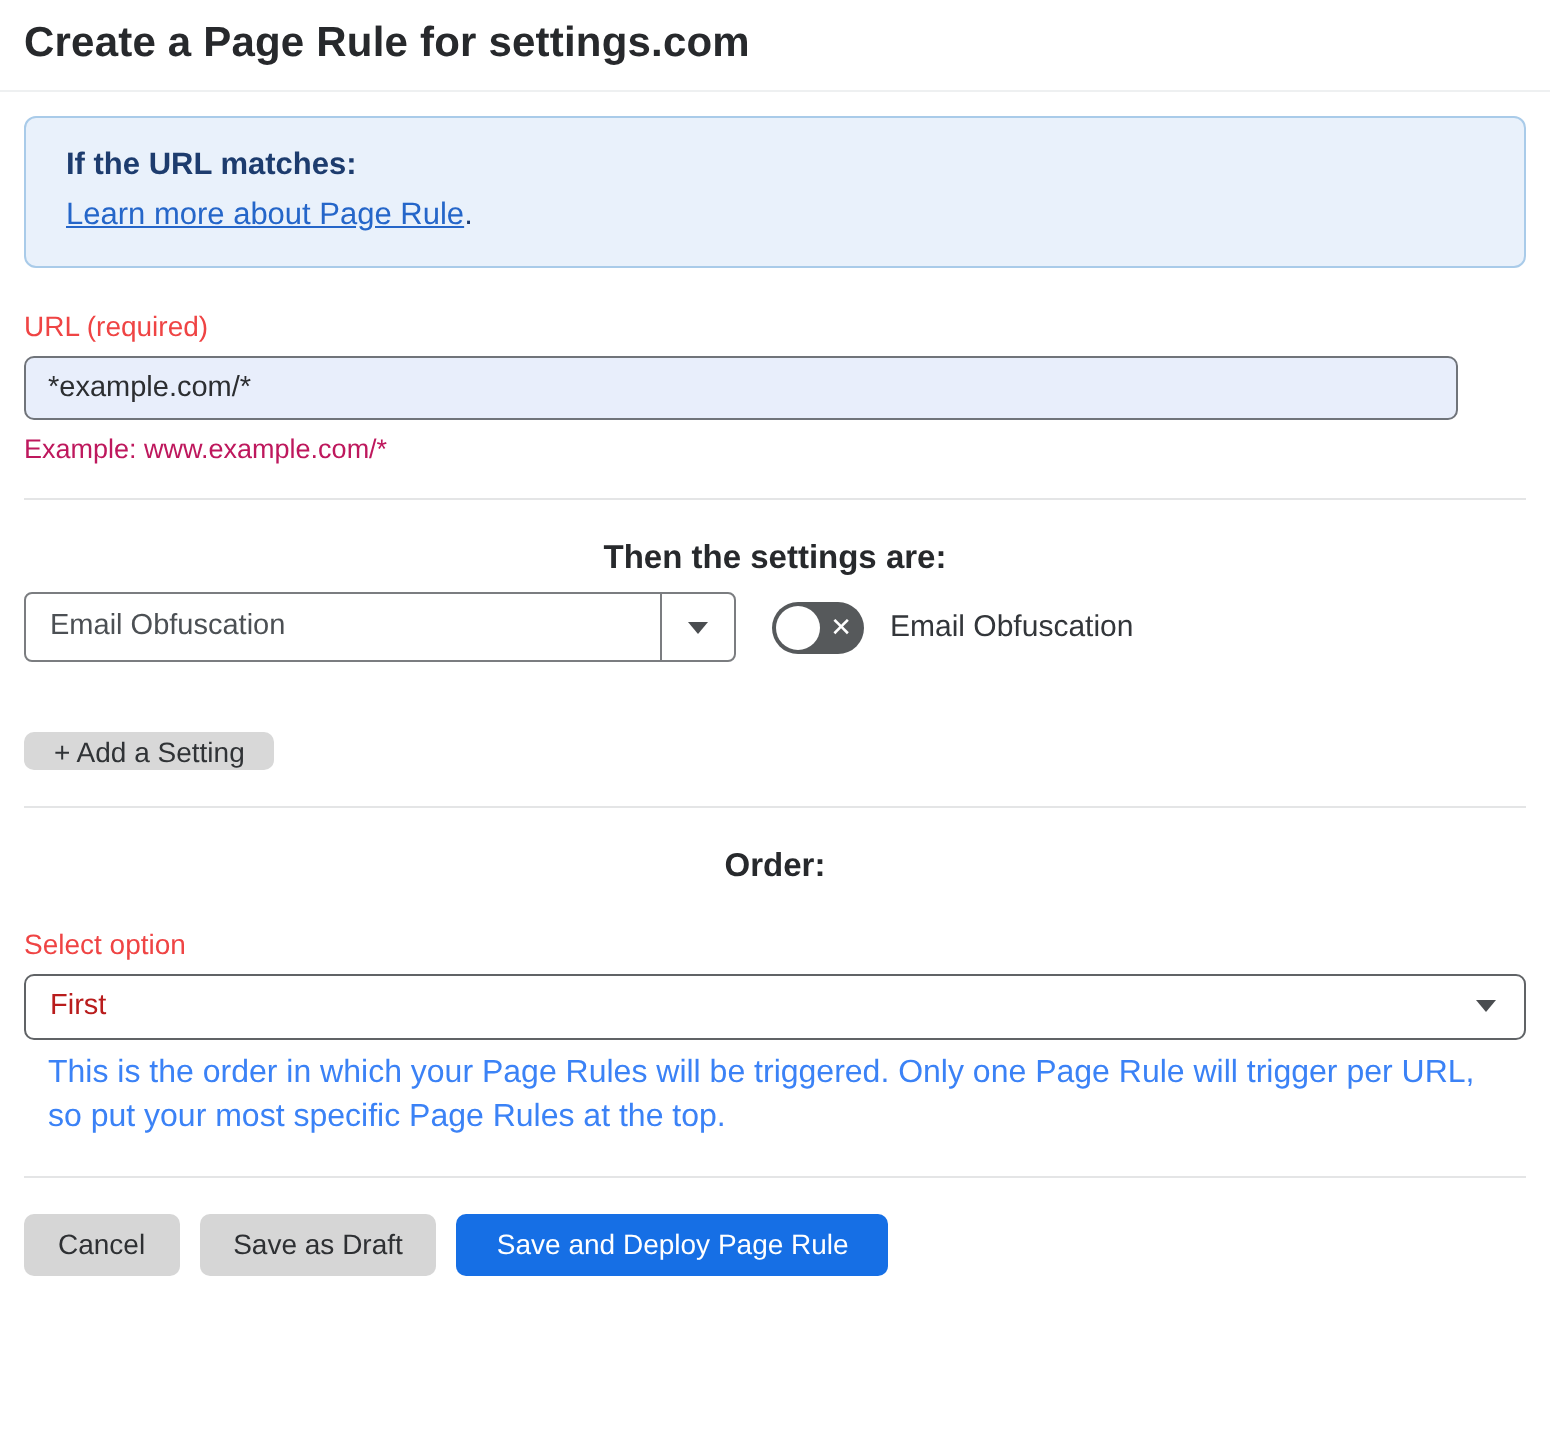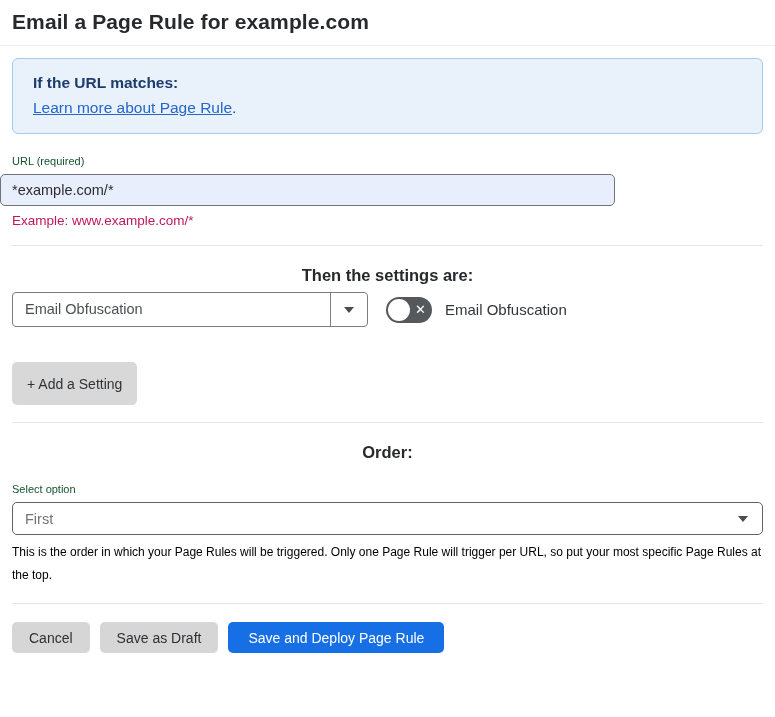--- a/index.html
+++ b/index.html
@@ -30,28 +30,28 @@
   }
   .info-heading { font-weight: 700; }
   .info-link {
     color: var(--link, #2566c9);
     text-decoration: underline;
     cursor: pointer;
   }
   .info-link-suffix { color: var(--info-text, #1d3c6e); }
 
   
-  .field-label { margin: 21px 12px 0; font-size: 11px; color: #14532d; }
+  .field-label { margin: 21px 12px 0; font-size: 14px; color: #ef4444; }
   .helper-text { margin: 7px 12px 0; font-size: 13.5px; color: #be185d; }
 
   
   .url-input {
     display: block;
-    margin: 7px 0 0;
-    width: 615px;
+    margin: 7px 12px 0;
+    width: 717px;
     height: 32px;
     background: var(--input-bg, #e8eefb);
     border: 1px solid #70747a;
     border-radius: 5px;
     padding: 0 11px;
     font-size: 14.5px;
     color: #2c2e31;
     font-family: inherit;
     outline: none;
   }
@@ -107,40 +107,40 @@
   .toggle-label { margin-left: 13px; font-size: 15px; color: #33363a; }
 
   
   .add-setting-btn {
     display: inline-block;
     margin: 35px 12px 0;
     background: #d8d8d8;
     border: none;
     border-radius: 5px;
     padding: 0 15px;
-    height: 43px;
+    height: 19px;
     font-size: 14px;
     color: #303336;
     font-family: inherit;
     cursor: pointer;
   }
 
   
   .order-select {
     margin: 7px 12px 0;
     height: 33px;
     border: 1px solid #606366;
     border-radius: 5px;
     display: flex; align-items: center; justify-content: space-between;
     padding: 0 14px 0 12px;
-    font-size: 14.5px; color: #737373;
+    font-size: 14.5px; color: #b91c1c;
     background: #fff;
     cursor: pointer;
   }
-  .order-helper { margin: 6px 12px 0; font-size: 12px; color: #000000; line-height: 22.5px; }
+  .order-helper { margin: 6px 24px 0; font-size: 16px; color: #3b82f6; line-height: 22.5px; }
 
   
   .footer { display: flex; align-items: center; margin: 18px 12px 0; gap: 10px; }
   .btn {
     height: 31px;
     border: none;
     border-radius: 5px;
     font-size: 14px;
     font-family: inherit;
     cursor: pointer;
@@ -148,21 +148,21 @@
   }
   .btn-gray { background: #d6d6d6; color: #2e3033; }
   .btn-primary { background: var(--primary-button, #166fe5); color: #ffffff; padding: 0 20px; }
 </style>
 </head>
 <body>
 
 <div class="container">
 
   <div class="header">
-    <h1 class="page-title">Email a Page Rule for example.com</h1>
+    <h1 class="page-title">Create a Page Rule for settings.com</h1>
   </div>
 
   <div class="info-box">
     <div class="info-heading">If the URL matches:</div>
     <div><a class="info-link">Learn more about Page Rule</a><span class="info-link-suffix">.</span></div>
   </div>
 
   <div class="field-label">URL (required)</div>
   <input class="url-input" type="text" value="*example.com/*" style="">
   <div class="helper-text">Example: www.example.com/*</div>

